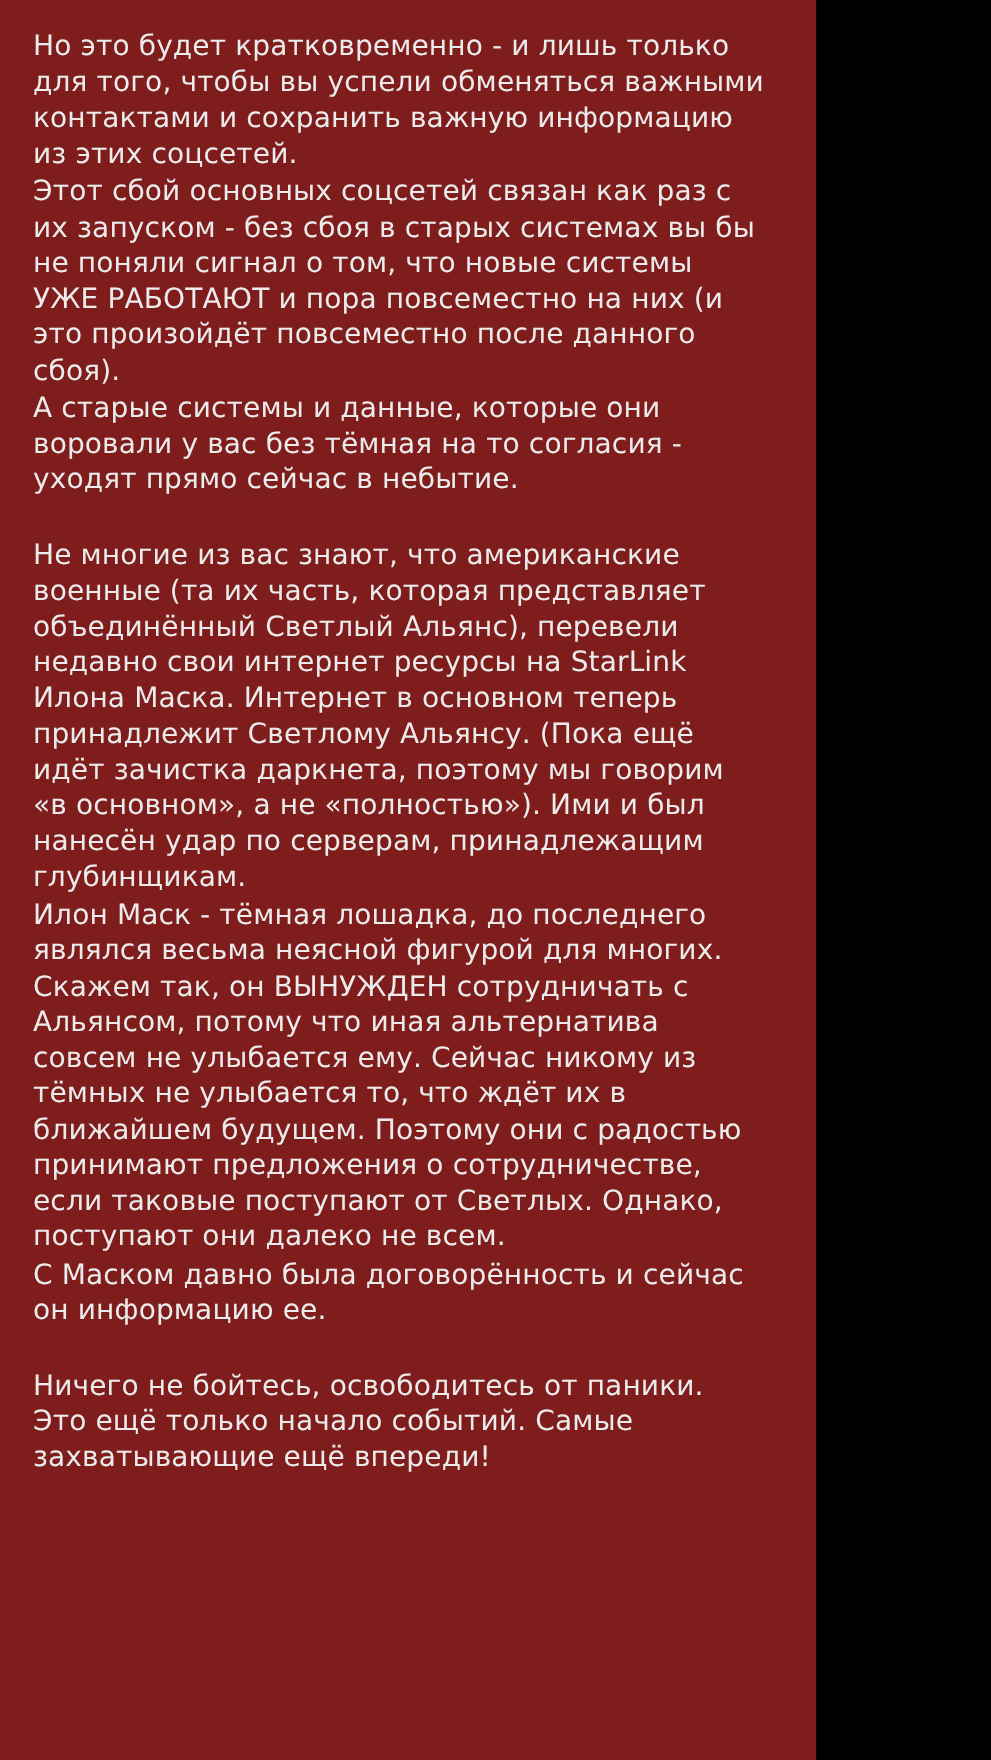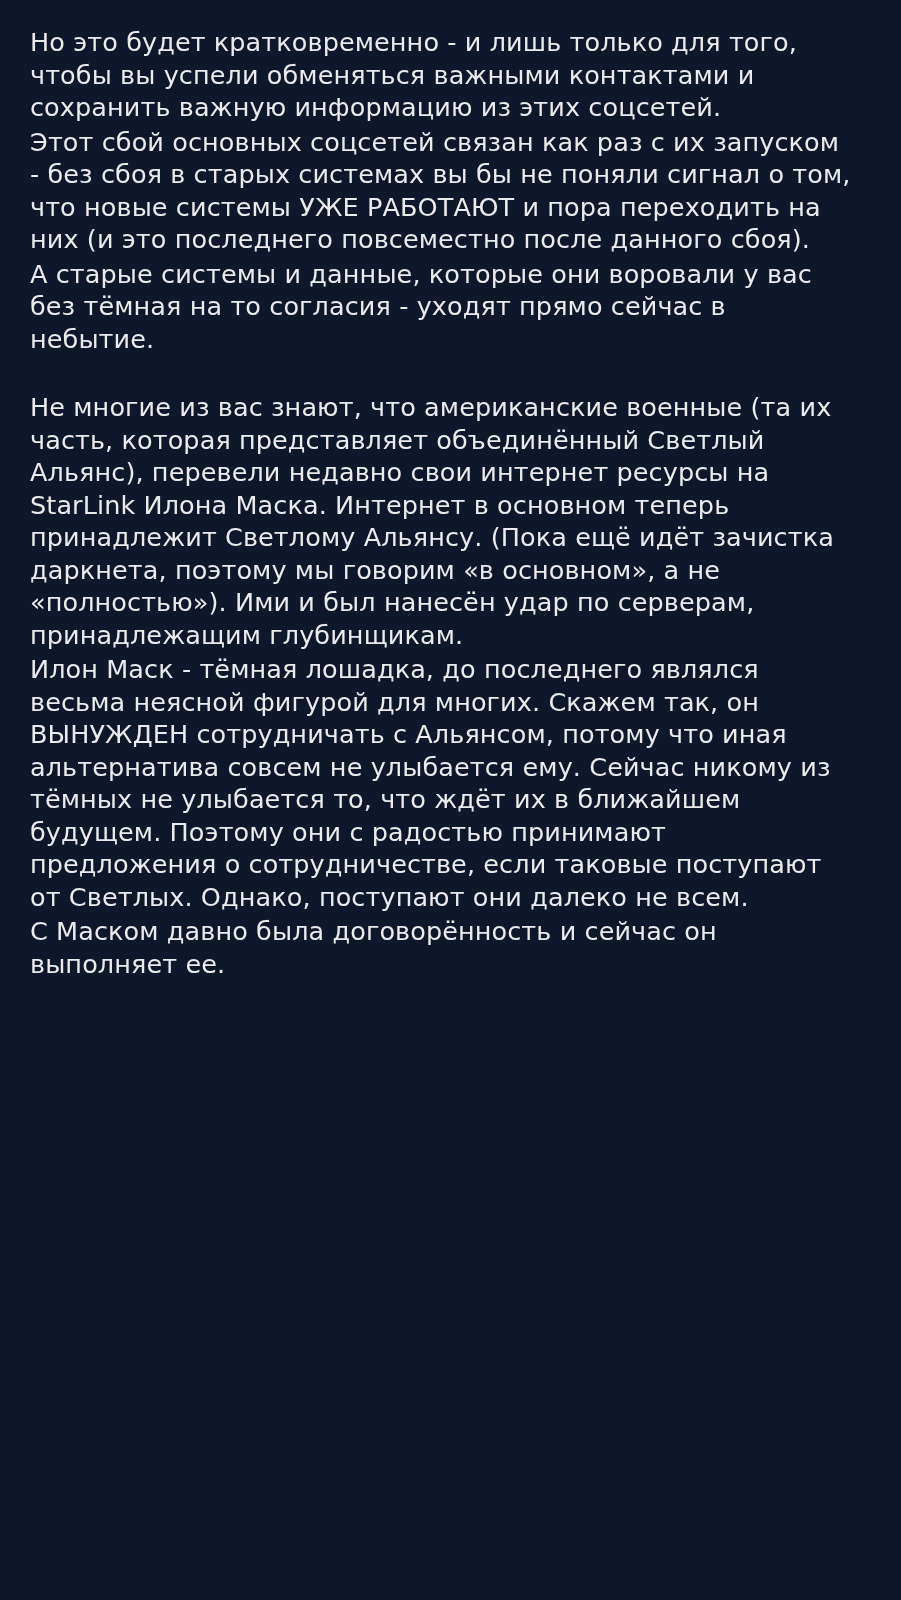--- a/index.html
+++ b/index.html
@@ -7,23 +7,23 @@
     padding: 0;
     background: #000000;
   }
   body {
     width: 901px;
     min-height: 1600px;
     font-family: "DejaVu Sans", sans-serif;
     color: #e8e8e8;
   }
   .page {
-    width: 901px;
+    width: 742px;
     min-height: 1600px;
-    background: #0f172a;
+    background: #7f1d1d;
     box-sizing: border-box;
     padding: 26px 46px 20px 30px;
   }
   .article {
     display: block;
   }
   .para {
     font-size: 25.5px;
     line-height: 1.275;
     letter-spacing: 0.1px;
@@ -37,26 +37,27 @@
     height: 34px;
   }
 </style>
 </head>
 <body>
 
 <div class="page">
   <div class="article">
 
     <p class="para">Но это будет кратковременно - и лишь только для того, чтобы вы успели обменяться важными контактами и сохранить важную информацию из этих соцсетей.</p>
-    <p class="para">Этот сбой основных соцсетей связан как раз с их запуском - без сбоя в старых системах вы бы не поняли сигнал о том, что новые системы УЖЕ РАБОТАЮТ и пора переходить на них (и это последнего повсеместно после данного сбоя).</p>
+    <p class="para">Этот сбой основных соцсетей связан как раз с их запуском - без сбоя в старых системах вы бы не поняли сигнал о том, что новые системы УЖЕ РАБОТАЮТ и пора повсеместно на них (и это произойдёт повсеместно после данного сбоя).</p>
     <p class="para">А старые системы и данные, которые они воровали у вас без тёмная на то согласия - уходят прямо сейчас в небытие.</p>
 
     <div class="gap"></div>
 
     <p class="para">Не многие из вас знают, что американские военные (та их часть, которая представляет объединённый Светлый Альянс), перевели недавно свои интернет ресурсы на StarLink Илона Маска. Интернет в основном теперь принадлежит Светлому Альянсу. (Пока ещё идёт зачистка даркнета, поэтому мы говорим «в основном», а не «полностью»). Ими и был нанесён удар по серверам, принадлежащим глубинщикам.</p>
     <p class="para">Илон Маск - тёмная лошадка, до последнего являлся весьма неясной фигурой для многих. Скажем так, он ВЫНУЖДЕН сотрудничать с Альянсом, потому что иная альтернатива совсем не улыбается ему. Сейчас никому из тёмных не улыбается то, что ждёт их в ближайшем будущем. Поэтому они с радостью принимают предложения о сотрудничестве, если таковые поступают от Светлых. Однако, поступают они далеко не всем.</p>
-    <p class="para">С Маском давно была договорённость и сейчас он выполняет ее.</p>
+    <p class="para">С Маском давно была договорённость и сейчас он информацию ее.</p>
 
     <div class="gap"></div>
 
+    <p class="para">Ничего не бойтесь, освободитесь от паники. Это ещё только начало событий. Самые захватывающие ещё впереди!</p>
 
   </div>
 </div>
 
 </body></html>

